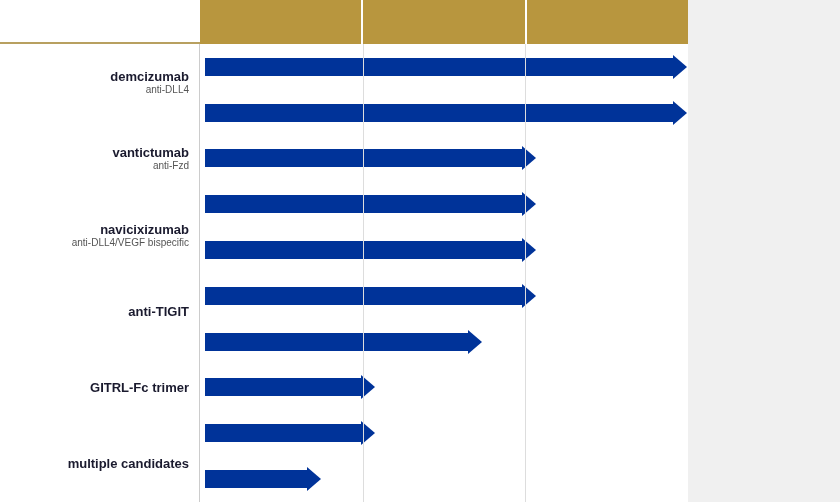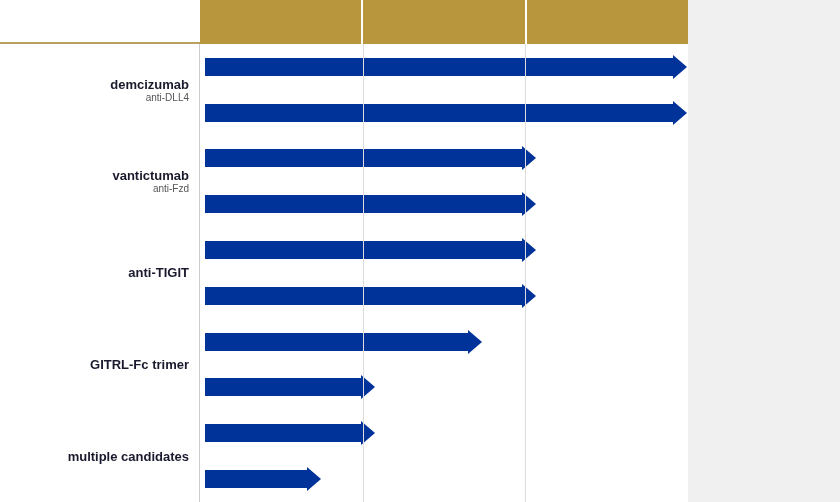--- a/index.html
+++ b/index.html
@@ -214,20 +214,24 @@
     <div class="labels-col" id="labels-col">
     <div class="label-item">
           <span class="label-main">demcizumab</span>
           <span class="label-sub">anti-DLL4</span>
         </div>
         <div class="label-item">
           <span class="label-main">vantictumab</span>
           <span class="label-sub">anti-Fzd</span>
         </div>
         <div class="label-item">
+          <span class="label-main">navicixizumab</span>
+          <span class="label-sub">anti-DLL4/VEGF bispecific</span>
+        </div>
+        <div class="label-item">
           <span class="label-main">anti-TIGIT</span>
         </div>
         <div class="label-item">
           <span class="label-main">GITRL-Fc trimer</span>
         </div>
         <div class="label-item">
           <span class="label-main">multiple candidates</span>
         </div>
       </div>
 

